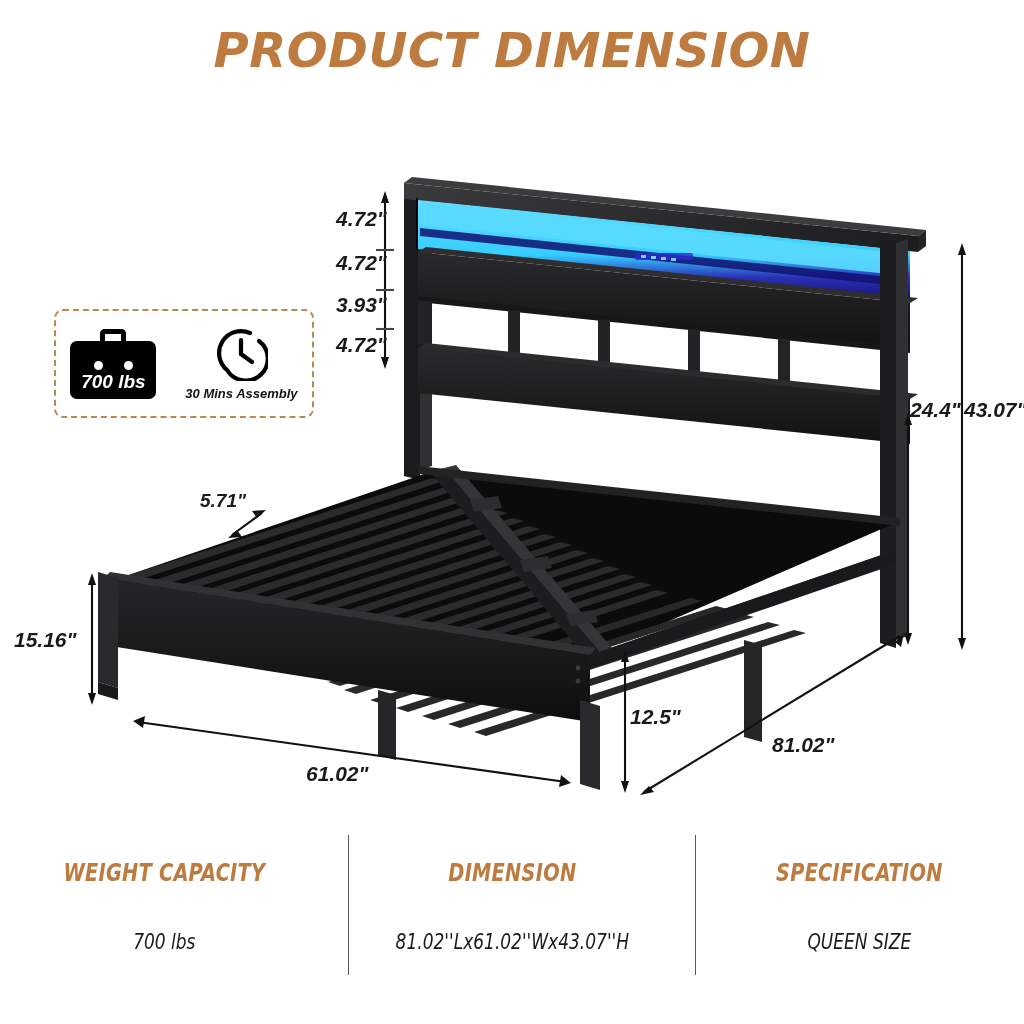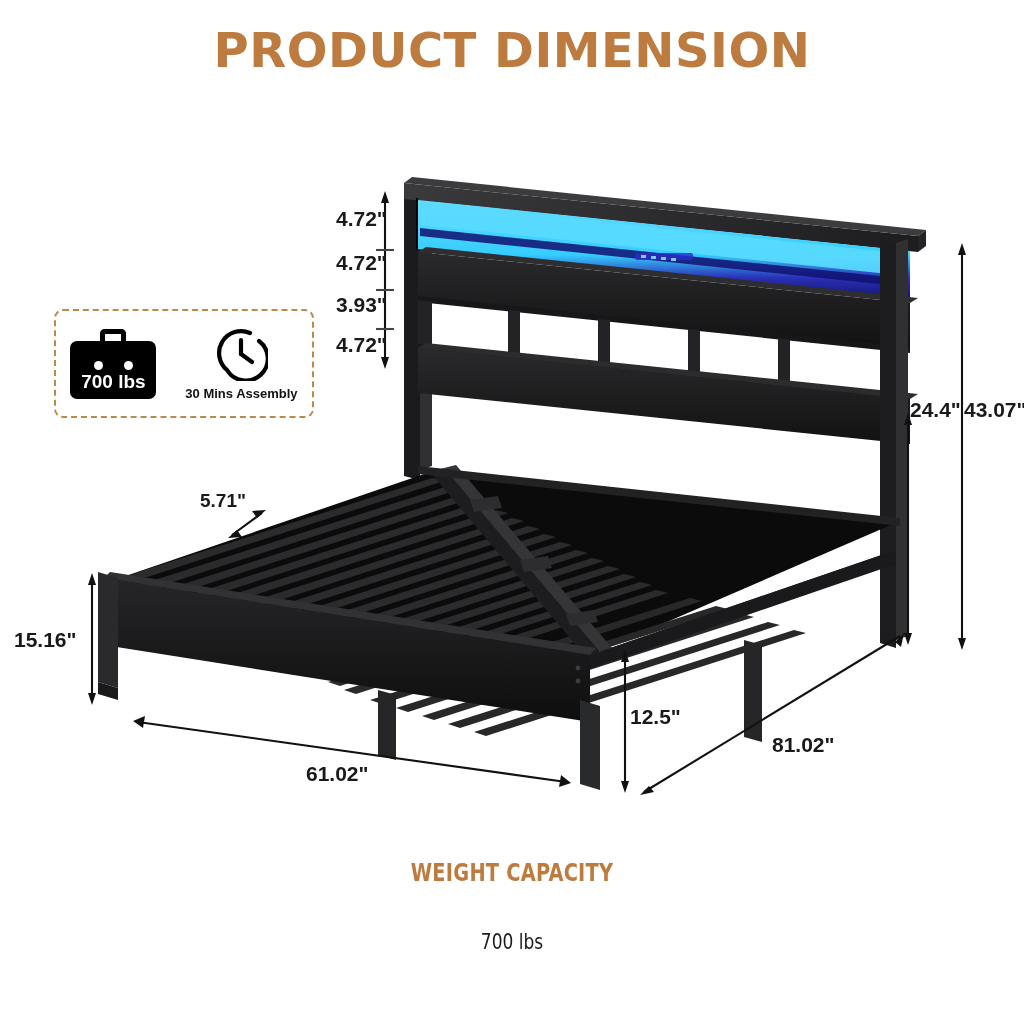--- a/index.html
+++ b/index.html
@@ -7,20 +7,21 @@
     padding: 0;
     background: #ffffff;
   }
   #page {
     position: relative;
     width: 1024px;
     height: 1024px;
     background: #ffffff;
     font-family: "Liberation Sans", sans-serif;
     overflow: hidden;
+    font-style: italic;
   }
 
   
   #title {
     position: absolute;
     top: 22px;
     left: 0;
     width: 1024px;
     text-align: center;
     font-size: 48px;
@@ -407,15 +408,23 @@
       </div>
 
     </div>
   </div>
 
   <div id="footer">
     <div class="fcol">
       <div class="fhead">WEIGHT CAPACITY</div>
       <div class="fval">700 lbs</div>
     </div>
+    <div class="fcol">
+      <div class="fhead">DIMENSION</div>
+      <div class="fval">81.02''Lx61.02''Wx43.07''H</div>
+    </div>
+    <div class="fcol">
+      <div class="fhead">SPECIFICATION</div>
+      <div class="fval">QUEEN SIZE</div>
+    </div>
   </div>
 
 </div>
 
 </body></html>

